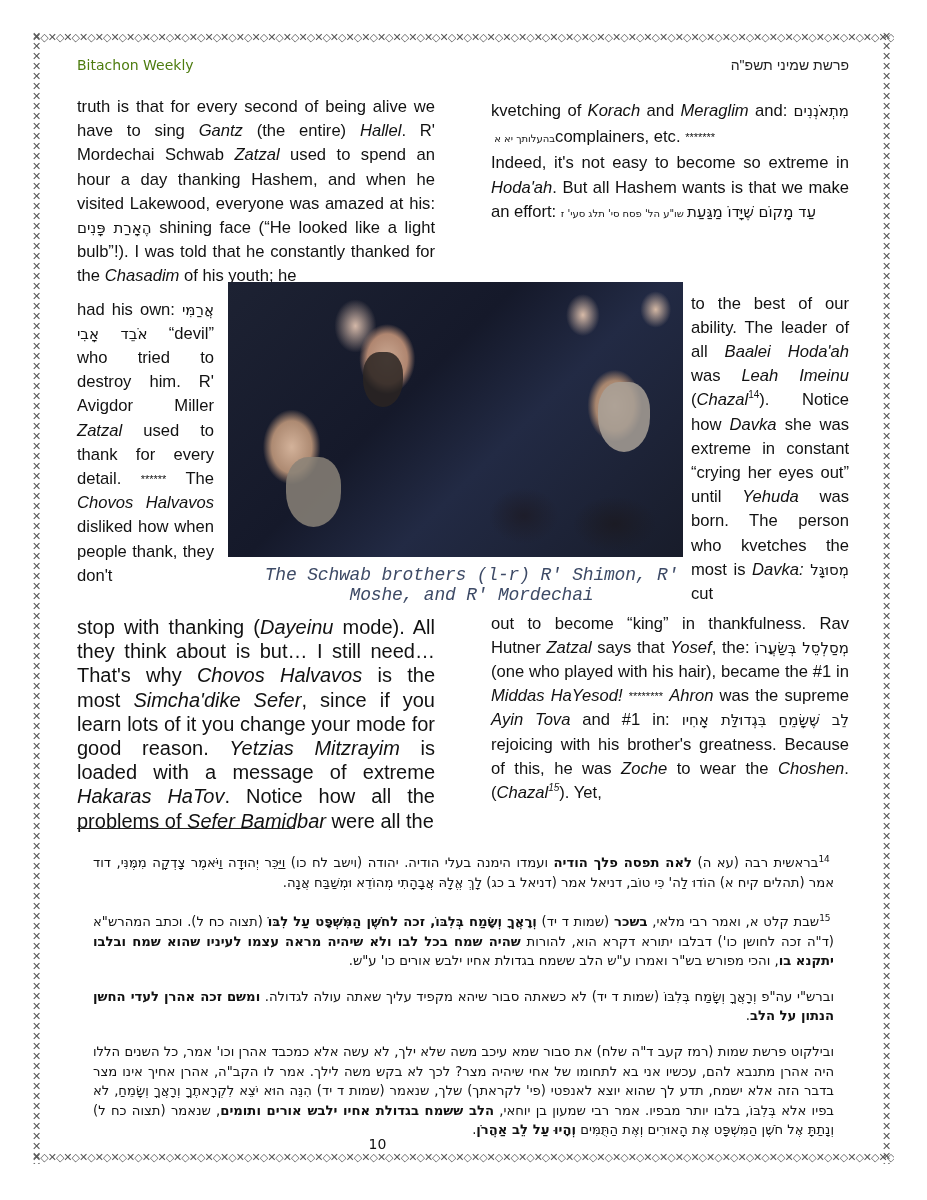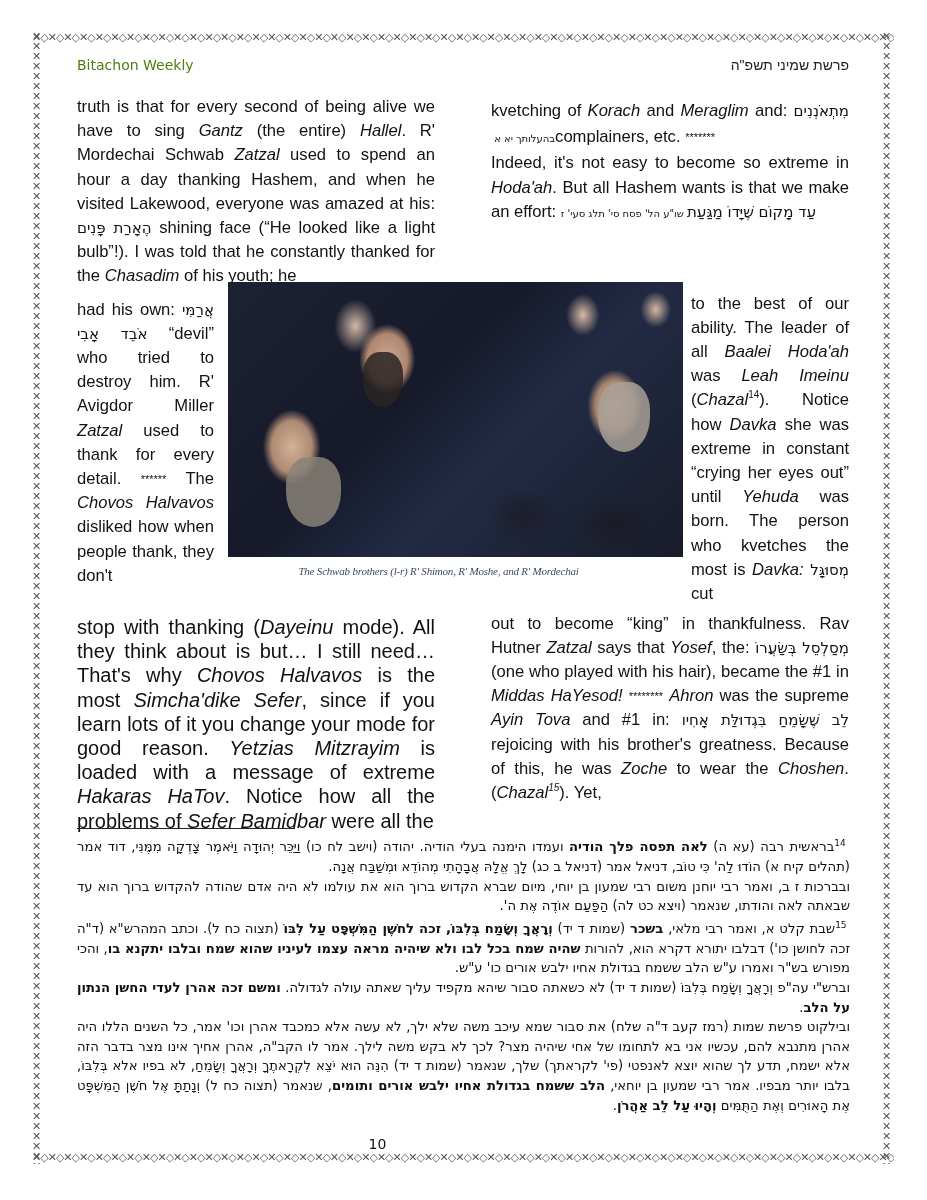--- a/index.html
+++ b/index.html
@@ -34,25 +34,25 @@
       radial-gradient(ellipse 40px 52px at 14% 60%, #d3b29a 0%, #ad8a72 50%, transparent 72%),
       radial-gradient(ellipse 38px 50px at 85% 45%, #d0ae96 0%, #a8866e 50%, transparent 72%),
       radial-gradient(ellipse 30px 38px at 28% 16%, #d4b8a8 0%, transparent 70%),
       radial-gradient(ellipse 24px 30px at 78% 12%, #d8bba8 0%, transparent 70%),
       radial-gradient(ellipse 22px 26px at 94% 10%, #d4b8a4 0%, transparent 70%),
       radial-gradient(ellipse 50px 40px at 65% 85%, #1d1d2a 0%, transparent 70%),
       radial-gradient(ellipse 60px 40px at 85% 88%, #1b1b24 0%, transparent 70%),
       linear-gradient(135deg, #1d2233 0%, #15192a 40%, #222a44 60%, #181c2a 100%);
   }
   .photo .beard { position: absolute; border-radius: 40% 40% 50% 50%; background: #8a8278; opacity: 0.85; }
-  .caption { position: absolute; left: 211px; top: 565px; width: 455px; text-align: center; font-style: italic; font-size: 11px; color: #3d4a66; font-family: Liberation Serif, serif; letter-spacing: -0.2px; }
+  .caption { position: absolute; left: 244px; top: 565px; width: 455px; text-align: center; font-style: italic; font-size: 18px; color: #3d4a66; font-family: Liberation Mono, monospace; letter-spacing: -0.2px; }
 
   .fn-rule { position: absolute; left: 77px; top: 828px; width: 218px; height: 1px; background: #222; }
   .footnotes { position: absolute; left: 77px; top: 834px; width: 773px; direction: rtl; text-align: justify; font-family: "DejaVu Sans", sans-serif; font-size: 13.2px; line-height: 19.6px; }
-  .footnotes p { margin: 0; }
+  .footnotes p { margin: 16px; }
   .footnotes b { font-weight: bold; }
   .fn-num { font-size: 9px; vertical-align: super; direction: ltr; unicode-bidi: embed; }
   .page-number { position: absolute; left: 0; width: 755px; top: 1136px; text-align: center; font-size: 14px; font-family: "DejaVu Sans", sans-serif; }
   sup.ref { font-size: 10px; line-height: 0; }
 </style>
 </head>
 <body>
 
 <div class="border-frame">
   <div class="edge top" style="color: rgb(85, 85, 85);">✕◇✕◇✕◇✕◇✕◇✕◇✕◇✕◇✕◇✕◇✕◇✕◇✕◇✕◇✕◇✕◇✕◇✕◇✕◇✕◇✕◇✕◇✕◇✕◇✕◇✕◇✕◇✕◇✕◇✕◇✕◇✕◇✕◇✕◇✕◇✕◇✕◇✕◇✕◇✕◇✕◇✕◇✕◇✕◇✕◇✕◇✕◇✕◇✕◇✕◇✕◇✕◇✕◇✕◇✕◇✕◇✕◇✕◇✕◇✕◇✕◇✕◇✕◇✕◇✕◇✕◇✕◇✕◇✕◇✕◇✕◇✕◇✕◇✕◇✕◇✕◇✕◇✕◇✕◇✕◇✕◇✕◇✕◇✕◇✕◇✕◇✕◇✕◇✕◇✕◇✕◇✕◇✕◇✕◇✕◇✕◇✕◇✕◇✕◇✕◇✕◇✕◇✕◇✕◇✕◇✕◇✕◇✕◇✕◇✕◇✕◇✕◇✕◇✕◇✕◇✕◇✕◇✕◇✕◇✕◇</div>
@@ -92,19 +92,18 @@
 <div class="photo" title="Photo of the Schwab brothers dancing among a crowd">
   <div class="beard" style="left:135px;top:70px;width:40px;height:55px;background:#2a2522;"></div>
   <div class="beard" style="left:58px;top:175px;width:55px;height:70px;"></div>
   <div class="beard" style="left:370px;top:100px;width:52px;height:70px;background:#a8a096;"></div>
 </div>
 <div class="caption">The Schwab brothers (l-r) R' Shimon, R' Moshe, and R' Mordechai</div>
 
 <div class="fn-rule"></div>
 <div class="footnotes">
     <p><span class="fn-num">14 </span><span>בראשית רבה (עא ה) </span><b>לאה תפסה פלך הודיה</b><span> ועמדו הימנה בעלי הודיה. יהודה (וישב לח כו) וַיַּכֵּר יְהוּדָה וַיֹּאמֶר צָדְקָה מִמֶּנִּי, דוד אמר (תהלים קיח א) הוֹדוּ לַה' כִּי טוֹב, דניאל אמר (דניאל ב כג) לָךְ אֱלָהּ אֲבָהָתִי מְהוֹדֵא וּמְשַׁבַּח אֲנָה.</span></p>
-    <p><span>ובברכות ז ב, ואמר רבי יוחנן משום רבי שמעון בן יוחי, מיום שברא הקדוש ברוך הוא את עולמו לא היה אדם שהודה להקדוש ברוך הוא עד שבאתה לאה והודתו, שנאמר (ויצא כט לה) הַפַּעַם אוֹדֶה אֶת ה'.</span></p>
     <p><span class="fn-num">15 </span><span>שבת קלט א, ואמר רבי מלאי, </span><b>בשכר</b><span> (שמות ד יד) </span><b>וְרָאֲךָ וְשָׂמַח בְּלִבּוֹ, זכה לחֹשֶׁן הַמִּשְׁפָּט עַל לִבּוֹ</b><span> (תצוה כח ל). וכתב המהרש"א (ד"ה זכה לחושן כו') דבלבו יתורא דקרא הוא, להורות </span><b>שהיה שמח בכל לבו ולא שיהיה מראה עצמו לעיניו שהוא שמח ובלבו יתקנא בו</b><span>, והכי מפורש בש"ר ואמרו ע"ש הלב ששמח בגדולת אחיו ילבש אורים כו' ע"ש.</span></p>
     <p><span>וברש"י עה"פ וְרָאֲךָ וְשָׂמַח בְּלִבּוֹ (שמות ד יד) לא כשאתה סבור שיהא מקפיד עליך שאתה עולה לגדולה. </span><b>ומשם זכה אהרן לעדי החשן הנתון על הלב</b><span>.</span></p>
     <p><span>ובילקוט פרשת שמות (רמז קעב ד"ה שלח) את סבור שמא עיכב משה שלא ילך, לא עשה אלא כמכבד אהרן וכו' אמר, כל השנים הללו היה אהרן מתנבא להם, עכשיו אני בא לתחומו של אחי שיהיה מצר? לכך לא בקש משה לילך. אמר לו הקב"ה, אהרן אחיך אינו מצר בדבר הזה אלא ישמח, תדע לך שהוא יוצא לאנפטי (פי' לקראתך) שלך, שנאמר (שמות ד יד) הִנֵּה הוּא יֹצֵא לִקְרָאתֶךָ וְרָאֲךָ וְשָׂמֵחַ, לא בפיו אלא בְּלִבּוֹ, בלבו יותר מבפיו. אמר רבי שמעון בן יוחאי, </span><b>הלב ששמח בגדולת אחיו ילבש אורים ותומים</b><span>, שנאמר (תצוה כח ל) וְנָתַתָּ אֶל חֹשֶׁן הַמִּשְׁפָּט אֶת הָאוּרִים וְאֶת הַתֻּמִּים </span><b>וְהָיוּ עַל לֵב אַהֲרֹן</b><span>.</span></p>
   </div>
 
 <div class="page-number">10</div>
 
 </body></html>

